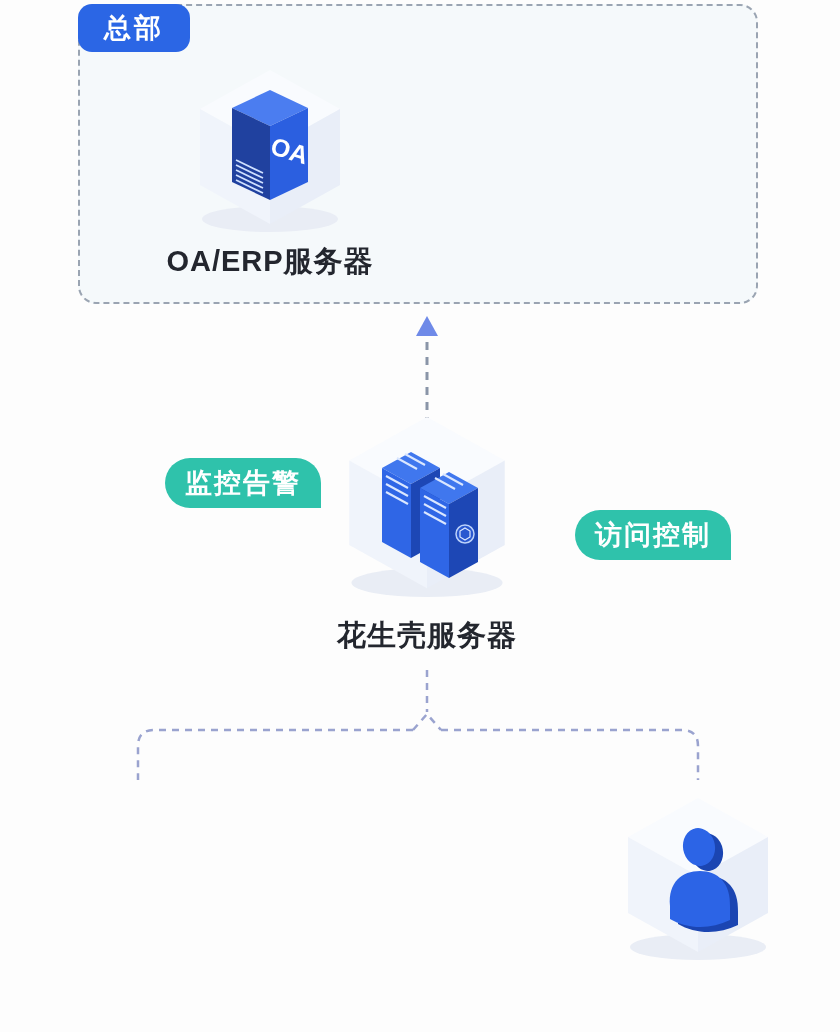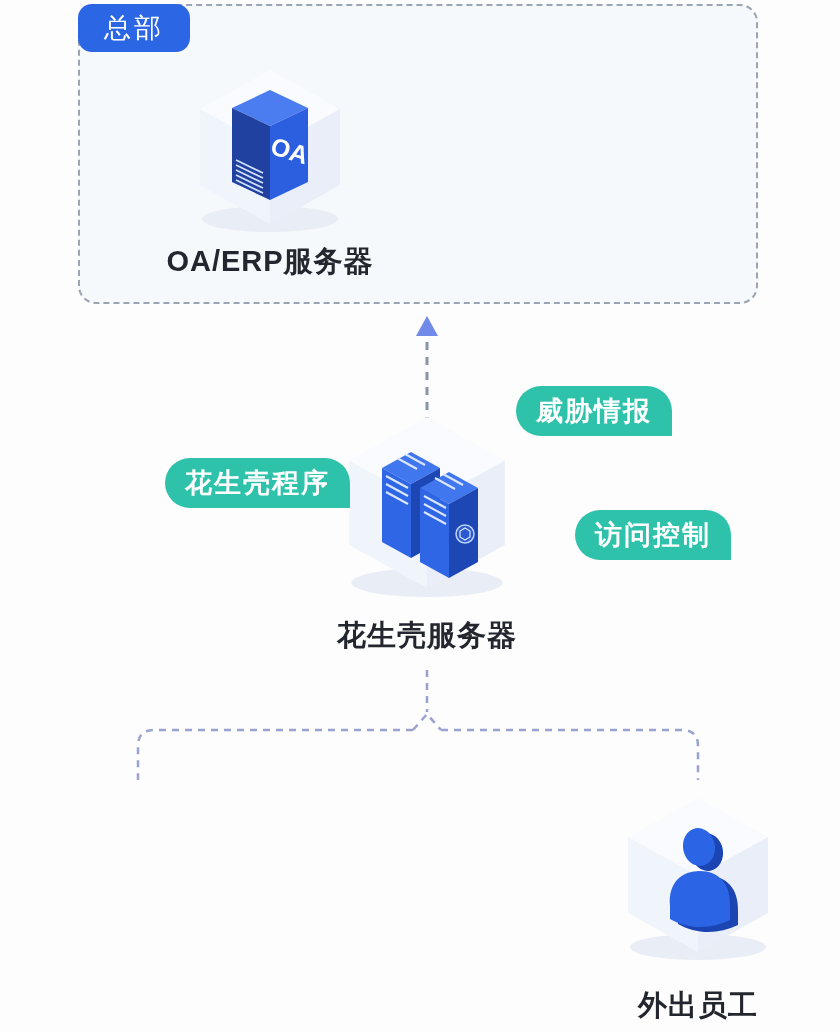--- a/index.html
+++ b/index.html
@@ -8,21 +8,21 @@
     --arrow-head:#6f8ae8; --page-bg:#fdfdfd; --hq-fill:rgba(234,243,249,0.45);
   }
   *{box-sizing:border-box;margin:0;padding:0;}
   body{background:#e9e9e9;font-family:"Liberation Sans","DejaVu Sans",sans-serif;}
   .canvas{position:relative;width:840px;height:1032px;margin:0 auto;background:var(--page-bg);overflow:hidden;}
 
   .hq-box{position:absolute;left:78px;top:4px;width:680px;height:300px;
     border:2px dashed var(--dashed-border);border-radius:18px;background:var(--hq-fill);}
   .hq-tag{position:absolute;left:-2px;top:-2px;min-width:112px;height:48px;padding:0 26px;
     display:flex;align-items:center;justify-content:center;background:var(--primary-blue);
-    color:#fff;font-size:27px;font-weight:normal;letter-spacing:3px;border-radius:14px;}
+    color:#fff;font-size:27px;font-weight:bold;letter-spacing:3px;border-radius:14px;}
 
   .node{position:absolute;display:flex;flex-direction:column;align-items:center;}
   .n-oa{left:130px;top:60px;width:280px;}
   .n-papp{left:433px;top:60px;width:280px;}
   .n-gw{left:277px;top:406px;width:300px;align-items:center;}
   .n-branch{left:18px;top:788px;width:240px;}
   .n-staff{left:578px;top:788px;width:240px;}
   .node-label{font-size:29px;font-weight:600;color:var(--label-text);letter-spacing:1px;
     text-align:center;margin-top:6px;white-space:nowrap;}
   .n-gw .node-label{margin-top:14px;}
@@ -117,36 +117,34 @@
           <path d="M108,72 l20,11"></path>
             <path d="M116,68 l20,11"></path>
         </g>
         <circle cx="138" cy="128" r="9" fill="#2a58d0" stroke="#bcd2fa" stroke-width="1.5"></circle>
         <path d="M138,122 l5,3 v6 l-5,3 l-5,-3 v-6 Z" fill="none" stroke="#dce8ff" stroke-width="1.2"></path>
       </g>
     </svg>
     <div class="node-label">花生壳服务器</div>
   </div>
 
-  <div class="badge b-monitor">花生壳程序</div>
-  <div class="badge b-threat">威胁情报</div>
+  <div class="badge b-monitor">监控告警</div>
   <div class="badge b-access">访问控制</div>
 
   <svg class="branch-connector" width="600" height="118" viewBox="0 0 600 118">
     <path class="connector-path" d="M317,4 V46" stroke-width="2.5" stroke-dasharray="7 6"></path>
     <path class="connector-path" d="M303,64 L317,48 L331,64" stroke-width="2.5" stroke-dasharray="7 6"></path>
     <path class="connector-path" d="M303,64 L44,64 Q28,64 28,80 V114" stroke-width="2.5" stroke-dasharray="7 6"></path>
     <path class="connector-path" d="M331,64 L572,64 Q588,64 588,80 V114" stroke-width="2.5" stroke-dasharray="7 6"></path>
   </svg>
 
 
   <div class="node n-staff">
     <svg width="180" height="176" viewBox="0 0 180 176">
       <use href="#glass-cube"></use>
       <g transform="translate(92,92)">
         <use href="#person-shape" transform="translate(8,5)" fill="#1b45b2"></use>
         <use href="#person-shape" fill="#2c64e6"></use>
       </g>
     </svg>
-    <div class="node-label">外出员工</div>
   </div>
 
 </div>
 
 </body></html>

